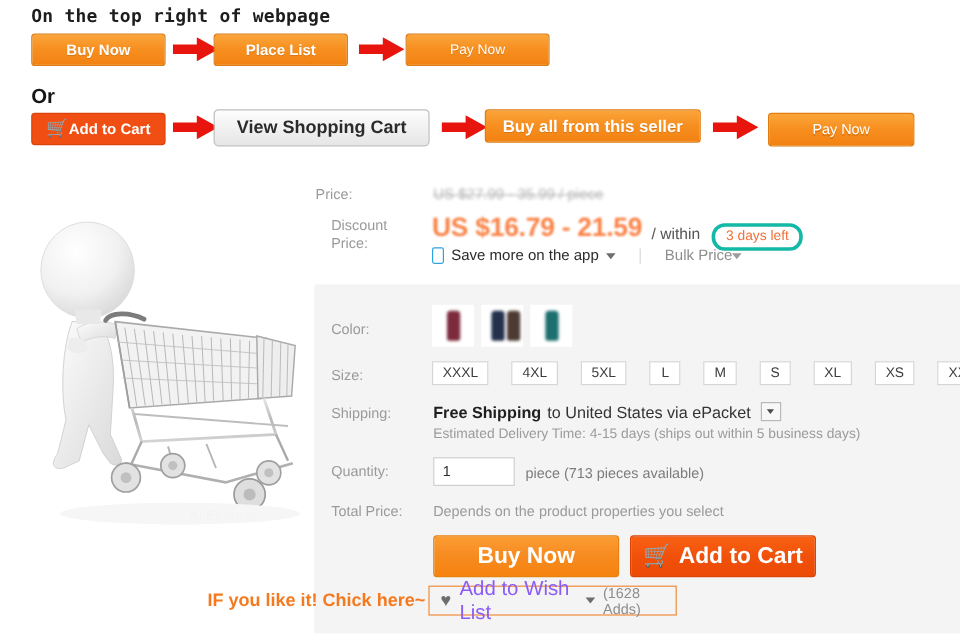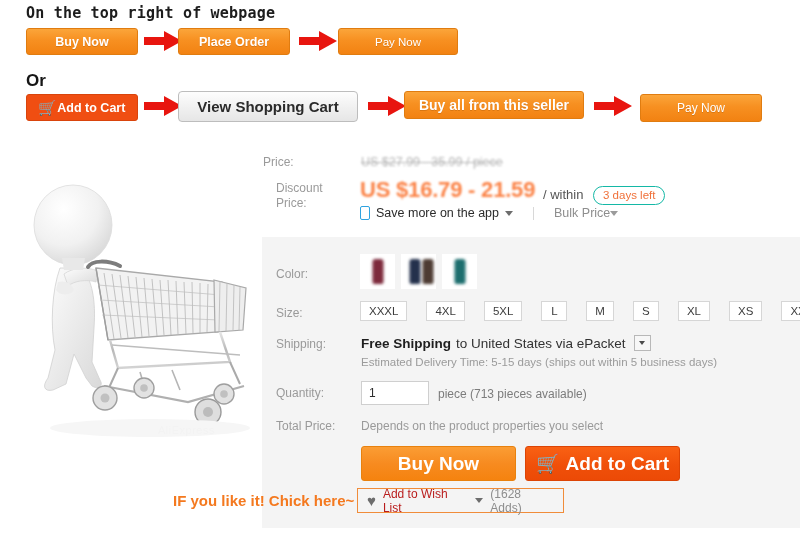--- a/index.html
+++ b/index.html
@@ -146,21 +146,21 @@
     left: 543px;
     top: 187px;
     font-size: 13px;
     color: #555555;
   }
   #days-left-badge {
     position: absolute;
     left: 593px;
     top: 186px;
     padding: 2px 9px 3px;
-    border: 1px solid #14b8a6;
+    border: 3px solid #14b8a6;
     border-radius: 11px;
     color: #f0713a;
     font-size: 11.5px;
     white-space: nowrap;
   }
   #save-app-row {
     position: absolute;
     left: 360px;
     top: 206px;
     display: flex;
@@ -391,21 +391,21 @@
     width: 207px;
     height: 25px;
     border: 1px solid #f08c3a;
     display: flex;
     align-items: center;
     gap: 7px;
     padding: 0 9px;
     box-sizing: border-box;
     background: transparent;
   }
-  #wishlist-label { font-size: 12px; color: #b91c1c; }
+  #wishlist-label { font-size: 17px; color: #8b5cf6; }
   #wishlist-count { font-size: 12px; color: #8d8d8d; }
   .heart {
     display: inline-block;
     color: #6d6d6d;
     font-size: 15px;
     line-height: 1;
   }
   .cart-glyph { font-size: 15px; line-height: 1; }
 </style>
 </head>
@@ -414,21 +414,21 @@
 <div id="page">
 
   <div class="flow-head">On the top right of webpage</div>
 
   <div class="fbtn orange" id="btn-buy-now-1">Buy Now</div>
 
   <svg class="arrow" id="arrow-1" viewBox="0 0 38 20">
     <path d="M0 6 L20 6 L20 0 L38 10 L20 20 L20 14 L0 14 Z" fill="#e8150f"></path>
   </svg>
 
-  <div class="fbtn orange" id="btn-place-order">Place Order</div>
+  <div class="fbtn orange" id="btn-place-order">Place List</div>
 
   <svg class="arrow" id="arrow-2" viewBox="0 0 38 20">
     <path d="M0 6 L20 6 L20 0 L38 10 L20 20 L20 14 L0 14 Z" fill="#e8150f"></path>
   </svg>
 
   <div class="fbtn orange" id="btn-pay-now-1">Pay Now</div>
 
   <div class="flow-or">Or</div>
 
   <div class="fbtn red-orange" id="btn-add-cart-1">
@@ -589,21 +589,21 @@
   </div>
 
   <div class="lbl" id="lbl-shipping">Shipping:</div>
   <div id="shipping-main">
     <span id="shipping-free">Free Shipping</span>
     <span>to United States via ePacket</span>
     <span id="shipping-select">
       <span class="caret-dn"></span>
     </span>
   </div>
-  <div id="shipping-eta">Estimated Delivery Time: 5-15 days (ships out within 5 business days)</div>
+  <div id="shipping-eta">Estimated Delivery Time: 4-15 days (ships out within 5 business days)</div>
 
   <div class="lbl" id="lbl-quantity">Quantity:</div>
   <input id="qty-input" type="text" value="1" style="">
   <div id="qty-note">piece (713 pieces available)</div>
 
   <div class="lbl" id="lbl-total-price">Total Price:</div>
   <div id="total-price-value">Depends on the product properties you select</div>
 
   <div class="cta" id="cta-buy-now">Buy Now</div>
   <div class="cta" id="cta-add-cart">

